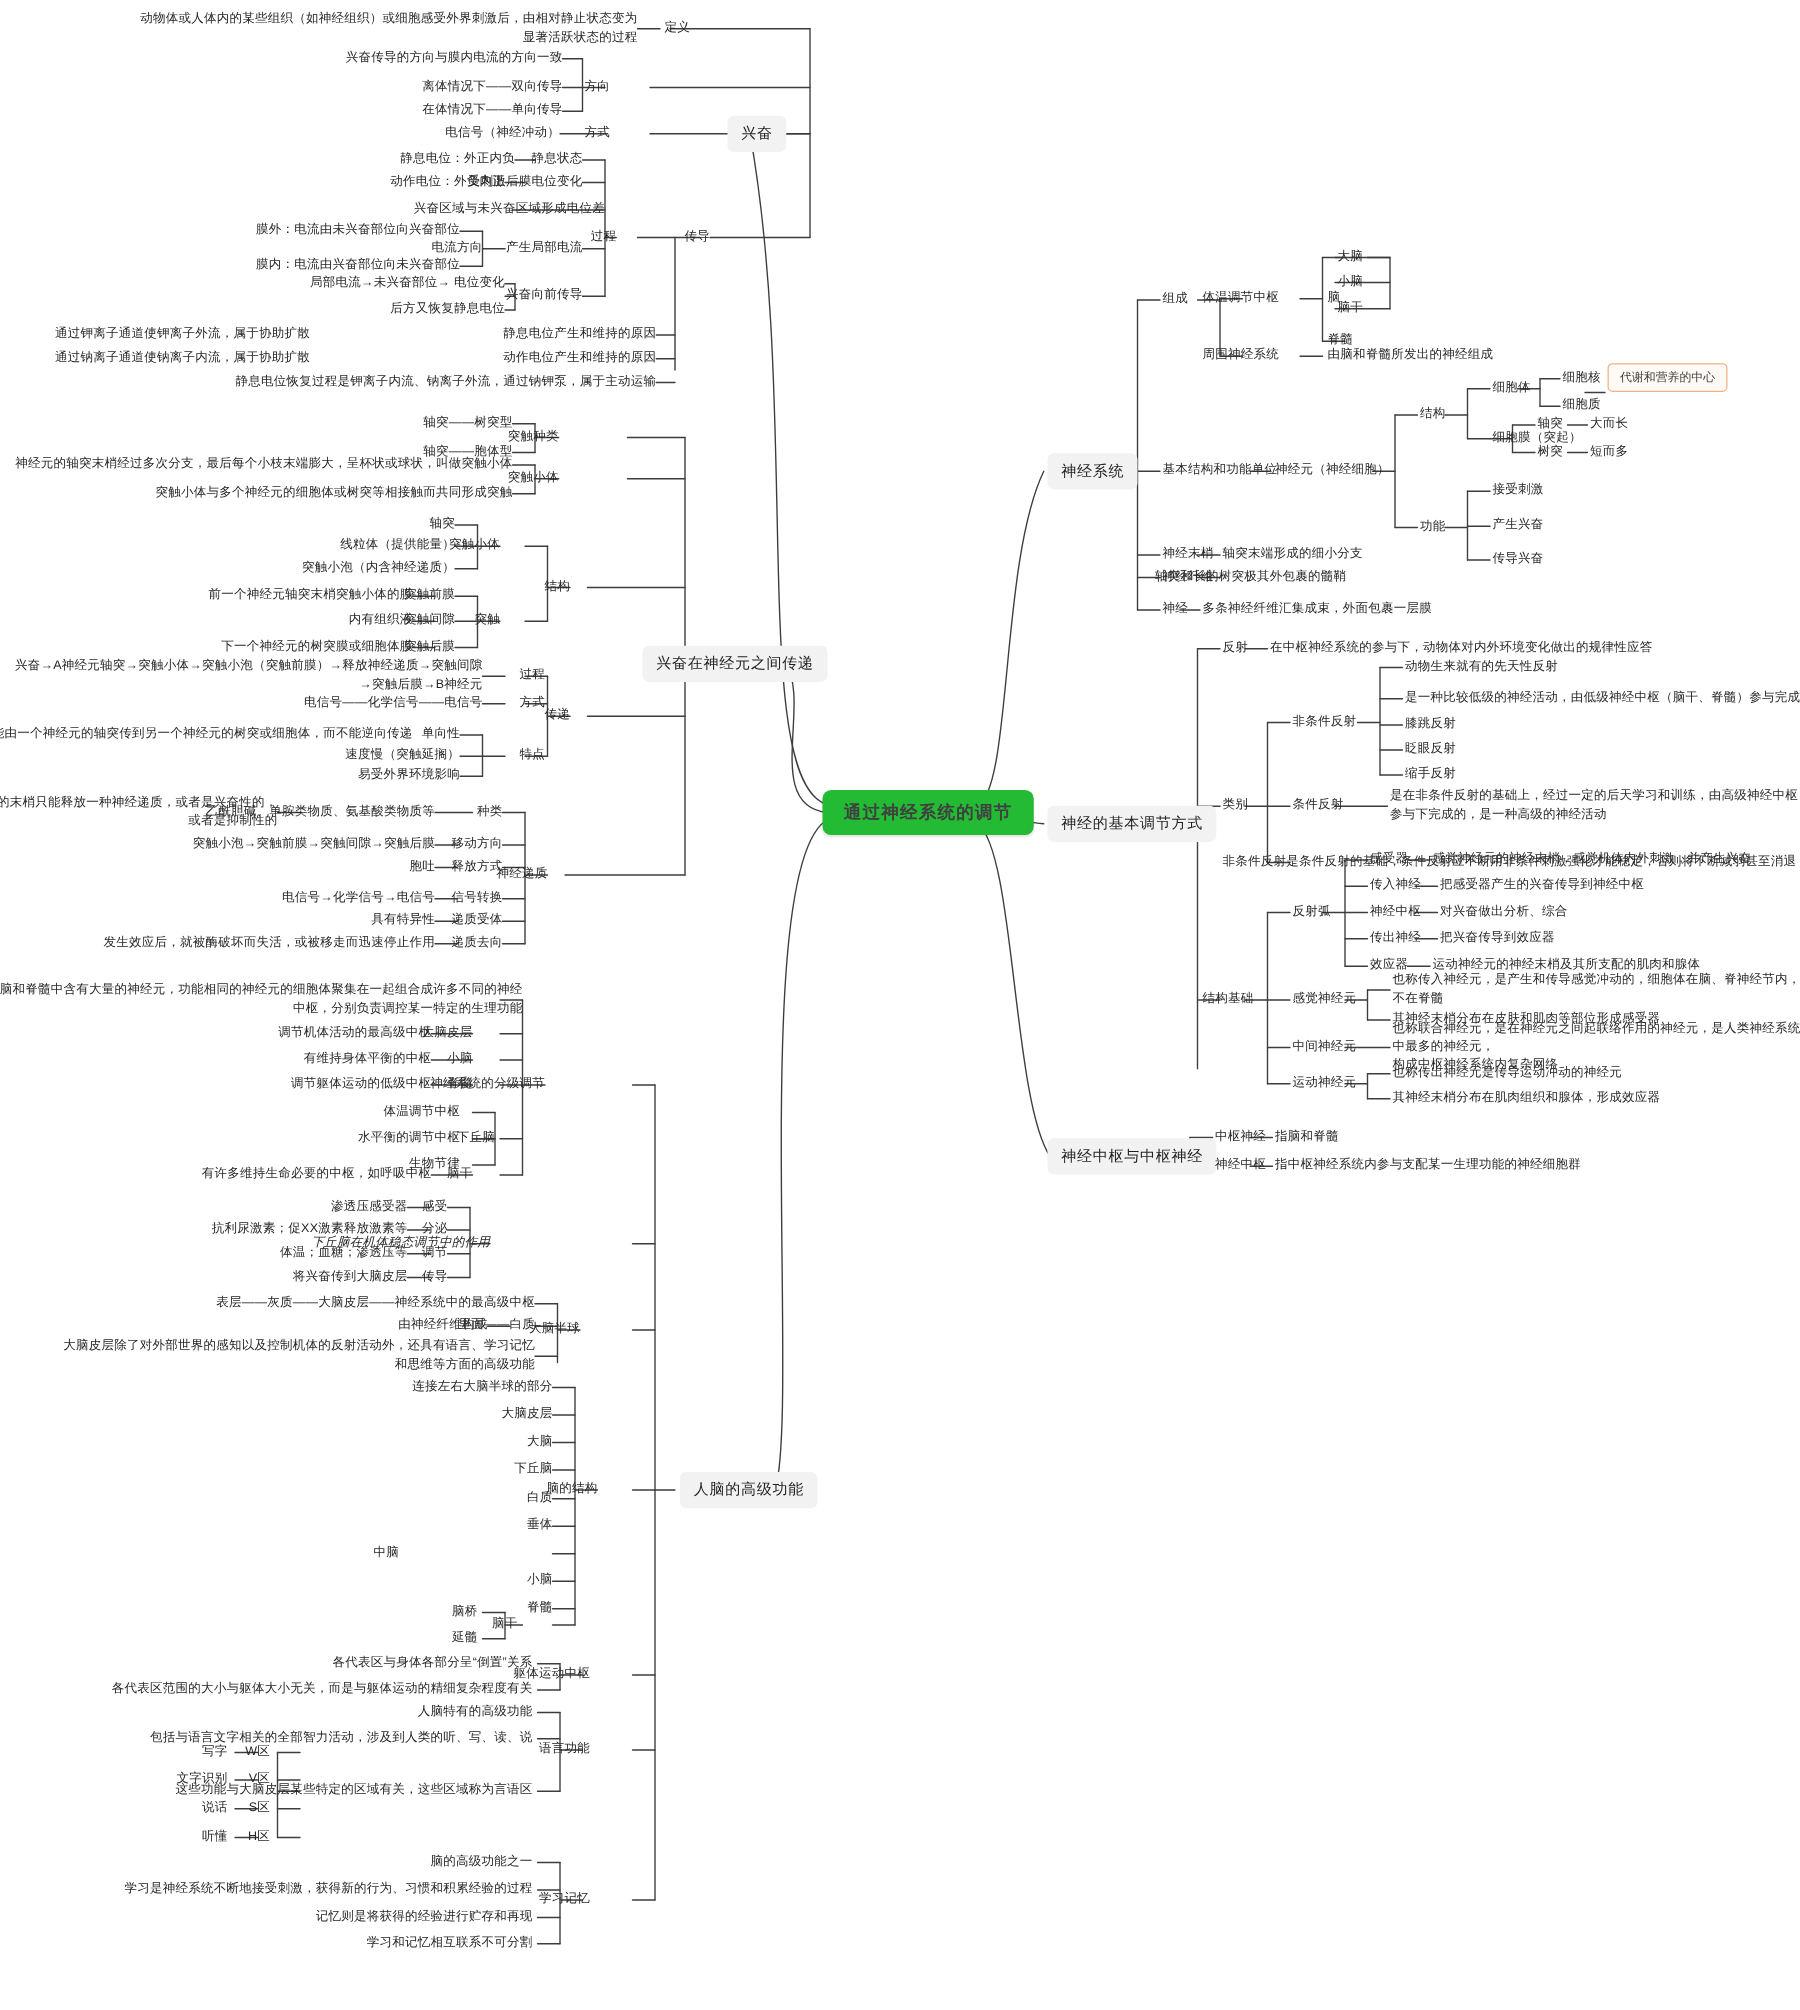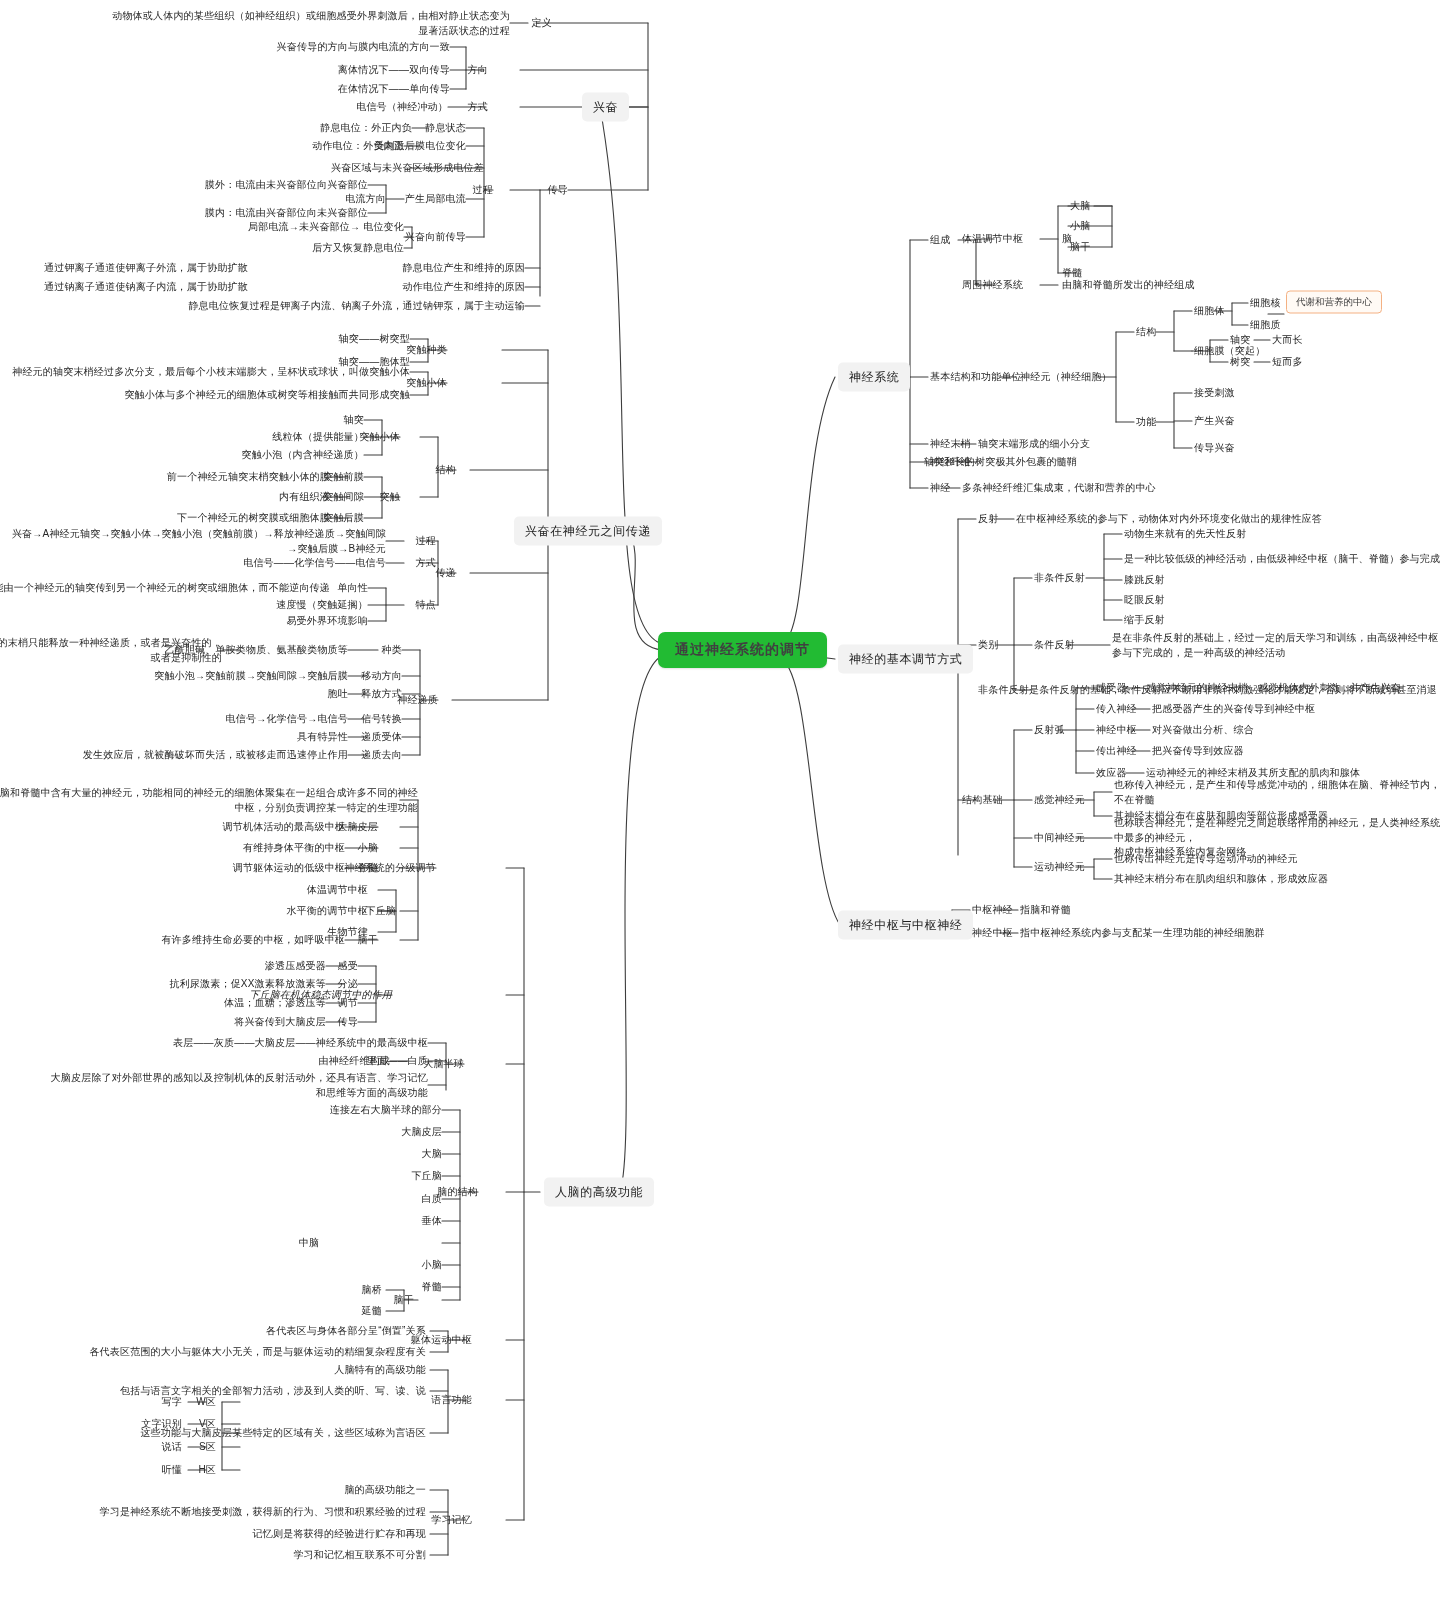--- a/index.html
+++ b/index.html
@@ -522,21 +522,21 @@
   <div class="node l" style="left:1272px;top:362px;width:90px;">短而多</div>
   <div class="node l" style="left:1194px;top:393px;width:120px;">接受刺激</div>
   <div class="node l" style="left:1194px;top:421px;width:120px;">产生兴奋</div>
   <div class="node l" style="left:1194px;top:448px;width:120px;">传导兴奋</div>
 
   <div class="node l" style="left:930px;top:444px;width:120px;">神经末梢</div>
   <div class="node l" style="left:978px;top:444px;width:400px;">轴突末端形成的细小分支</div>
   <div class="node l" style="left:930px;top:462px;width:120px;">神经纤维</div>
   <div class="node l" style="left:924px;top:462px;width:400px;">轴突和长的树突极其外包裹的髓鞘</div>
   <div class="node l" style="left:930px;top:488px;width:120px;">神经</div>
-  <div class="node l" style="left:962px;top:488px;width:400px;">多条神经纤维汇集成束，代谢和营养的中心</div>
+  <div class="node l" style="left:962px;top:488px;width:400px;">多条神经纤维汇集成束，外面包裹一层膜</div>
 
   <div class="node l" style="left:978px;top:519px;width:90px;">反射</div>
   <div class="node l" style="left:1016px;top:519px;width:500px;">在中枢神经系统的参与下，动物体对内外环境变化做出的规律性应答</div>
   <div class="node l" style="left:978px;top:645px;width:90px;">类别</div>
   <div class="node l" style="left:1034px;top:578px;width:120px;">非条件反射</div>
   <div class="node l" style="left:1034px;top:645px;width:120px;">条件反射</div>
   <div class="node l" style="left:1124px;top:534px;width:420px;">动物生来就有的先天性反射</div>
   <div class="node l" style="left:1124px;top:559px;width:420px;">是一种比较低级的神经活动，由低级神经中枢（脑干、脊髓）参与完成</div>
   <div class="node l" style="left:1124px;top:580px;width:420px;">膝跳反射</div>
   <div class="node l" style="left:1124px;top:600px;width:420px;">眨眼反射</div>

